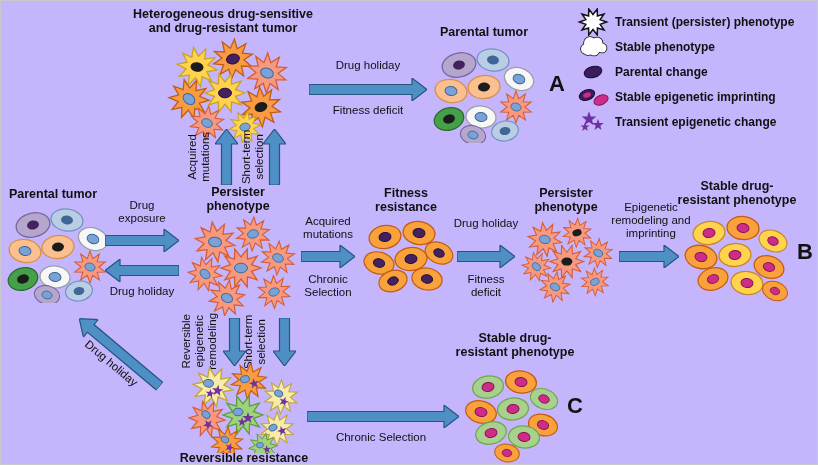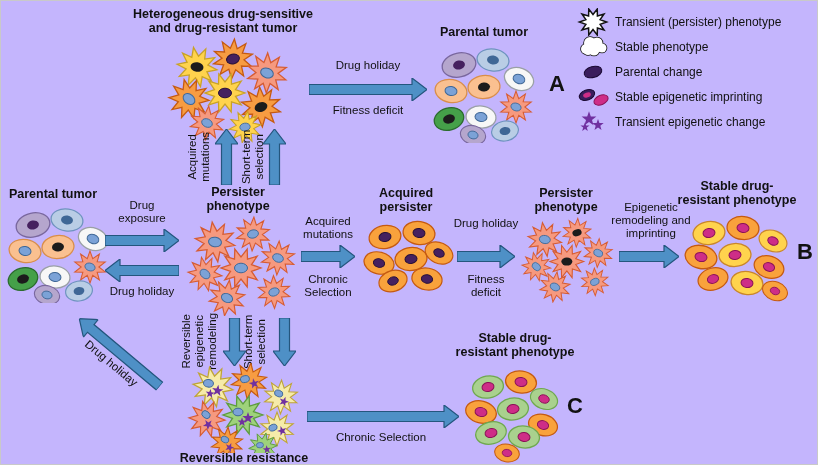--- a/index.html
+++ b/index.html
@@ -6,21 +6,21 @@
   body{font-family:"Liberation Sans",sans-serif;background:#fff}
   .canvas{position:relative;width:818px;height:465px;background:#c4b5fd;border:1px solid #c9c9c9;overflow:hidden;color:#111}
   .abs{position:absolute}
   .lbl{position:absolute;text-align:center}
   .node-lbl{font-weight:bold;font-size:12.5px;line-height:1.15}
   .arrow-lbl{font-size:11.5px;line-height:1.15}
   .vlab{position:absolute;text-align:center;font-size:11.5px;line-height:1.12;transform:rotate(-90deg)}
   .panel-letter{position:absolute;font-weight:bold;font-size:22px}
   .legend{position:absolute;left:574px;top:8px}
   .legend-row{display:flex;align-items:center;height:25px}
-  .legend-label{font-size:12px;font-weight:normal;margin-left:4px;white-space:nowrap}
+  .legend-label{font-size:12px;font-weight:bold;margin-left:4px;white-space:nowrap}
   svg{display:block}
   .arrow polygon{fill:#4E90C6;stroke:#24567E;stroke-width:1.2}
 </style>
 </head>
 <body>
 
 <div class="canvas">
 
   <svg width="0" height="0" aria-hidden="true">
     <defs>
@@ -270,21 +270,21 @@
         <ellipse rx="6.5" ry="4.8" fill="#7BA2D7" stroke="#3F6796" stroke-width="1"></ellipse>
       </g>
   </svg>
 
   <div class="lbl arrow-lbl" style="left:296px;top:214px;width:62px">Acquired mutations</div>
   <svg class="abs arrow" style="left:300px;top:244px" width="54" height="23">
     <polygon points="0,6.5 39,6.5 39,0 54,11.5 39,23 39,16.5 0,16.5"></polygon>
   </svg>
   <div class="lbl arrow-lbl" style="left:296px;top:272px;width:62px">Chronic Selection</div>
 
-  <div class="lbl node-lbl" style="left:355px;top:185px;width:100px">Acquired persister</div>
+  <div class="lbl node-lbl" style="left:355px;top:185px;width:100px">Fitness resistance</div>
 
   <svg class="abs" style="left:358px;top:216px" width="96" height="80" viewBox="0 0 96 80">
     <g transform="translate(26,20) rotate(-10)">
         <ellipse rx="16" ry="11.5" fill="#F9A23C" stroke="#C55A11" stroke-width="1.3"></ellipse>
         <ellipse rx="6" ry="4.5" fill="#46215F" stroke="#2A1138" stroke-width="1"></ellipse>
       </g>
     <g transform="translate(60,16) rotate(8)">
         <ellipse rx="16" ry="11.5" fill="#F9A23C" stroke="#C55A11" stroke-width="1.3"></ellipse>
         <ellipse rx="6" ry="4.5" fill="#46215F" stroke="#2A1138" stroke-width="1"></ellipse>
       </g>

